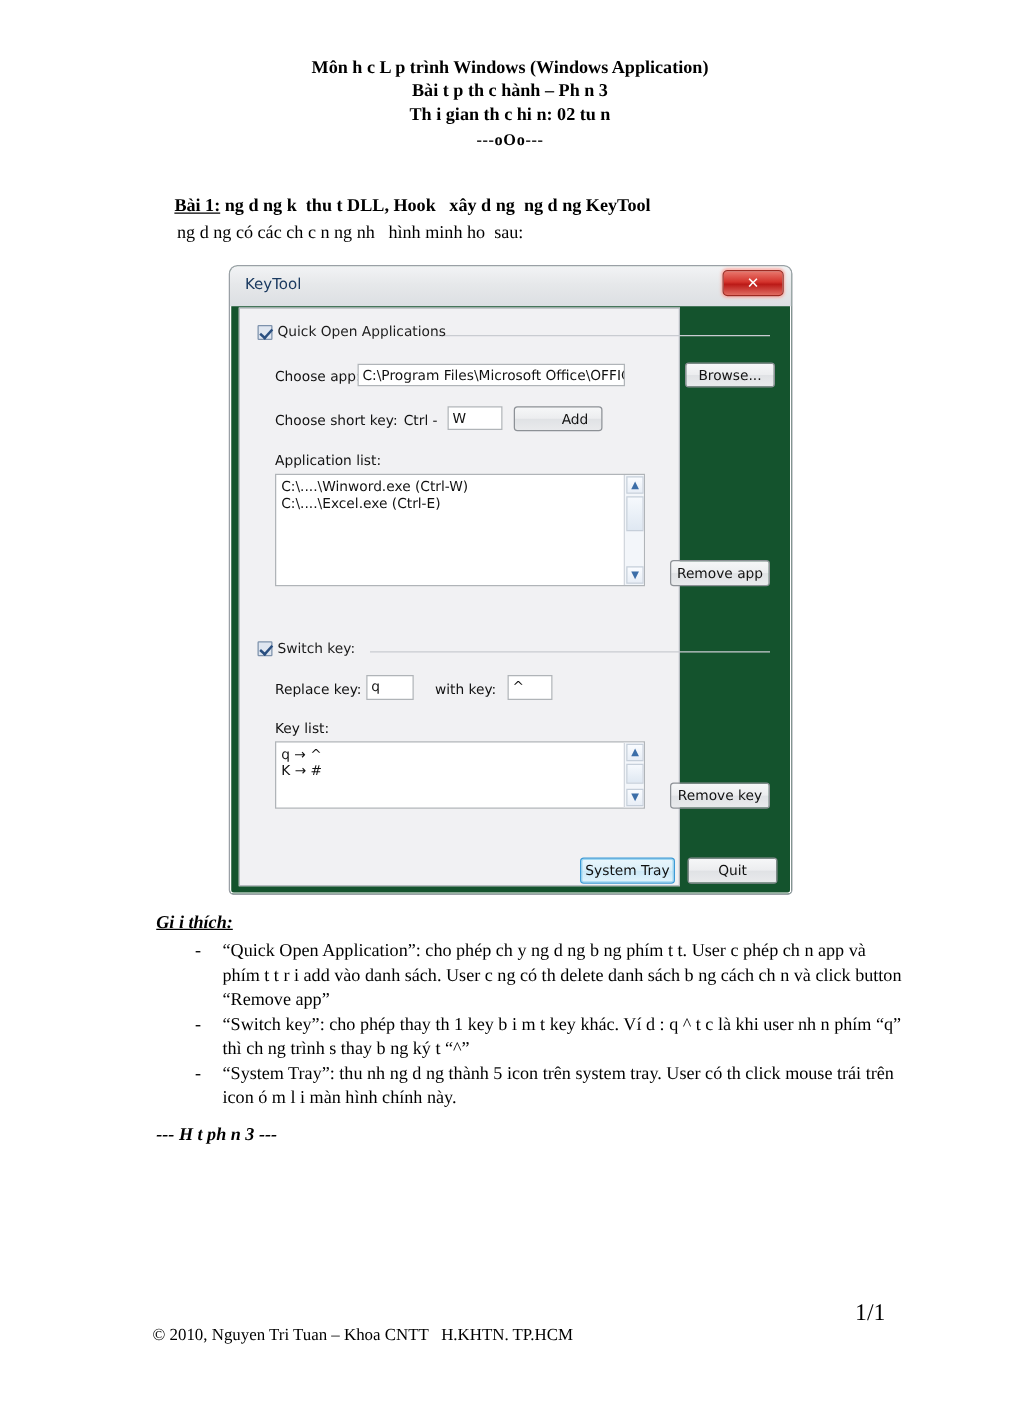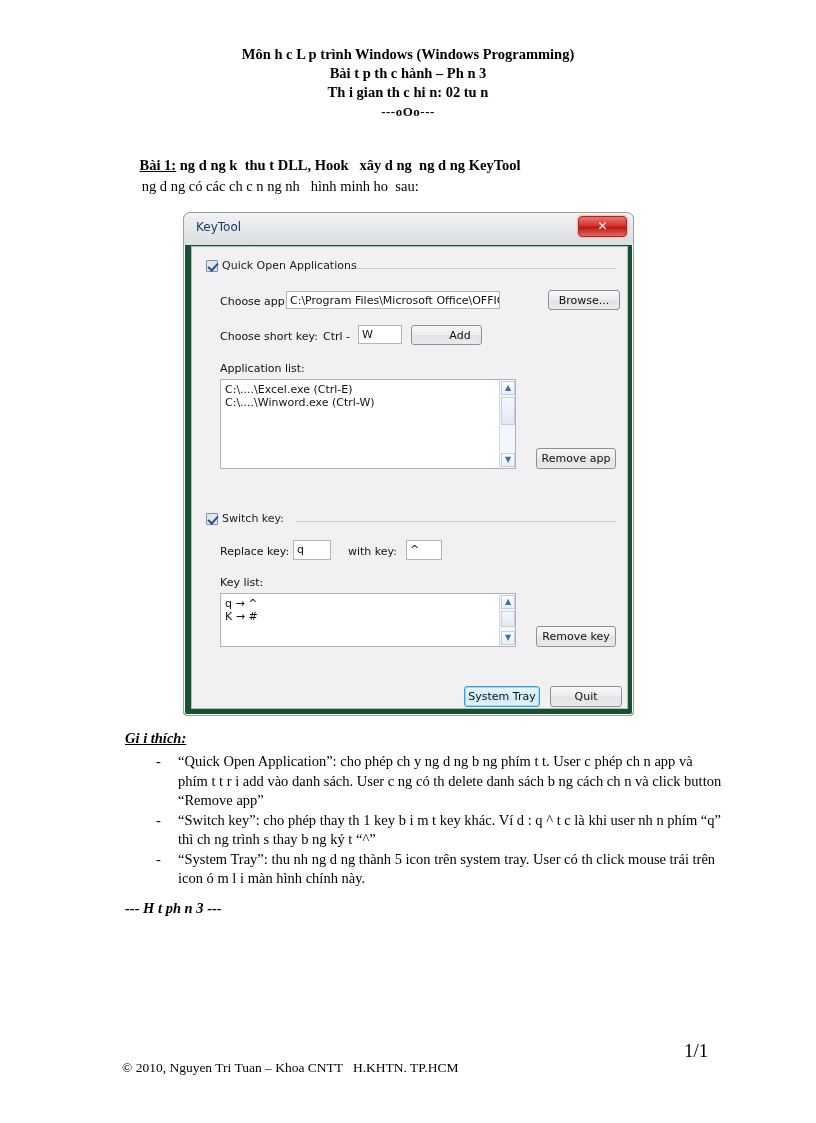--- a/index.html
+++ b/index.html
@@ -103,21 +103,21 @@
     font-weight: bold;
     text-align: center;
     line-height: 18px;
     font-family: "DejaVu Sans", sans-serif;
   }
 
   .client-area {
     position: absolute;
     left: 7px;
     top: 33px;
-    width: 437px;
+    width: 353px;
     height: 463px;
     background: #f1f1f3;
     border: 1px solid #b6bbc0;
     box-sizing: border-box;
   }
 
   
   .group {
     position: absolute;
     box-sizing: border-box;
@@ -301,21 +301,21 @@
     font-size: 19px;
     margin-left: 36px;
   }
 </style>
 </head>
 <body>
 
 <div class="page">
 
   <div class="doc-header">
-    <div class="line">Môn h c L p trình Windows (Windows Programming)</div>
+    <div class="line">Môn h c L p trình Windows (Windows Application)</div>
     <div class="line">Bài t p th c hành – Ph n 3</div>
     <div class="line">Th i gian th c hi n: 02 tu n</div>
     <div class="line ooo">---oOo---</div>
   </div>
 
   <div class="bai-line">
     <span class="bai-label">Bài 1:</span><span> ng d ng k  thu t DLL, Hook   xây d ng  ng d ng KeyTool</span>
   </div>
 
   <div class="intro-line"> ng d ng có các ch c n ng nh   hình minh ho  sau:</div>
@@ -342,22 +342,22 @@
 
         <div class="lbl" style="left:14px; top:71px;">Choose short key:</div>
         <div class="lbl" style="left:117px; top:71px;">Ctrl -</div>
         <div class="txtbox" style="left:152px; top:66px; width:44px; height:19px;">W</div>
         <div class="btn" style="left:205px; top:66px; width:71px; height:20px;padding-left:27px;">Add</div>
 
         <div class="lbl" style="left:14px; top:103px;">Application list:</div>
 
         <div class="listbox" style="left:14px; top:120px; width:296px; height:90px;">
           <div style="padding-top:3px;">
+            <div class="item">C:\....\Winword.exe (Ctrl-W)</div>
             <div class="item">C:\....\Excel.exe (Ctrl-E)</div>
-            <div class="item">C:\....\Winword.exe (Ctrl-W)</div>
           </div>
           <div class="scrollbar">
             <div class="sb-arrow up">▲</div>
             <div class="sb-thumb"></div>
             <div class="sb-arrow down">▼</div>
           </div>
         </div>
 
         <div class="btn" style="left:330px; top:189px; width:80px; height:21px;text-align:center;">Remove app</div>
       </div>

